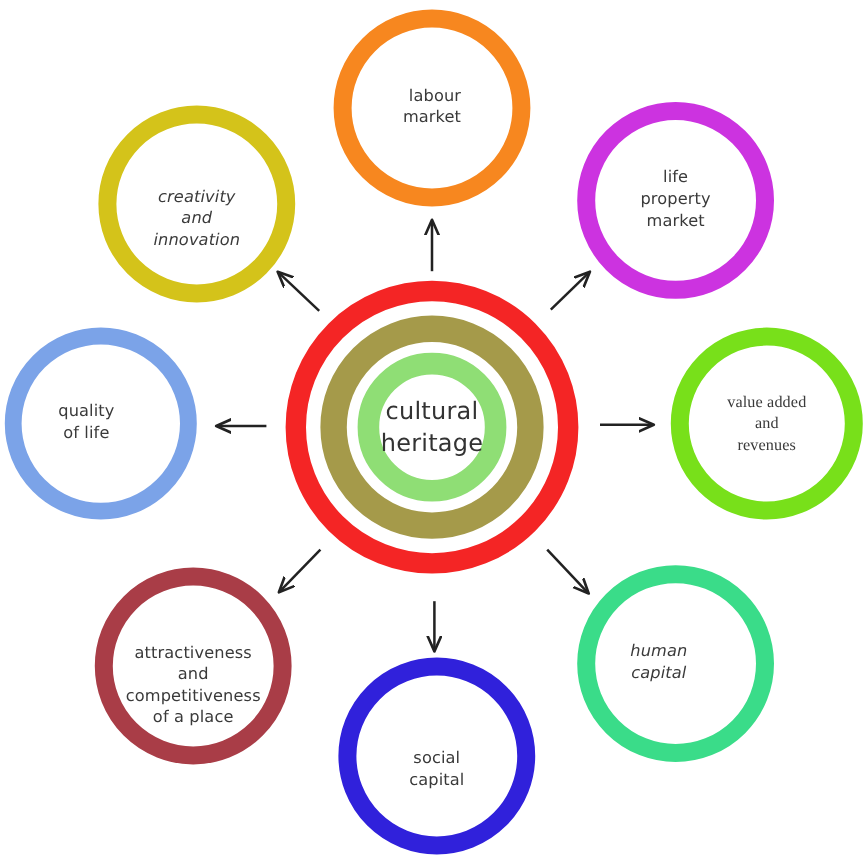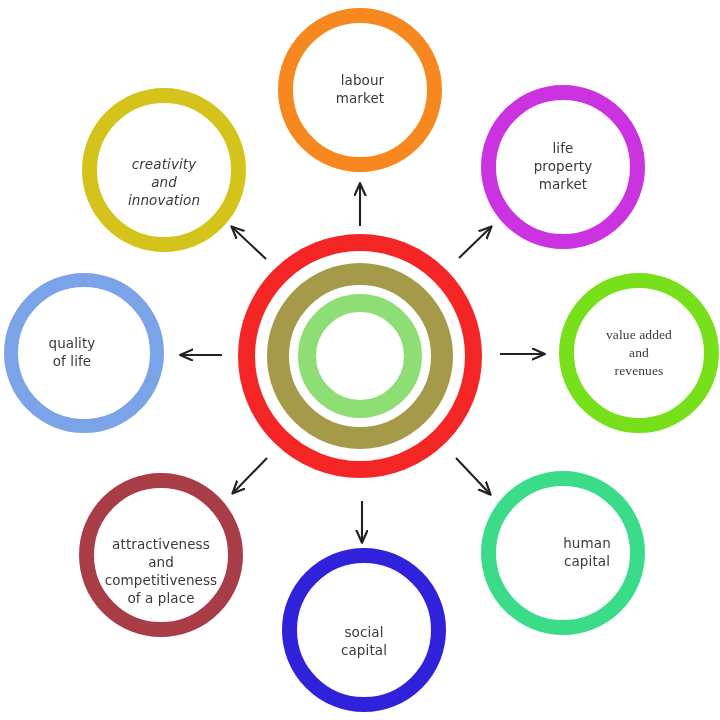--- a/index.html
+++ b/index.html
@@ -95,29 +95,31 @@
 
   <div id="labels-layer">
       <div class="node-label" style="left: 293px; top: 23px; width: 134px; height: 134px; text-align: right;">labour
 market</div>
       <div class="node-label" style="left: 496px; top: 100px; width: 134px; height: 134px;">life
 property
 market</div>
       <div class="node-label" style="left: 574px; top: 288px; width: 130px; height: 130px; font-family: Liberation Serif, serif;">value added
 and
 revenues</div>
-      <div class="node-label" style="left: 520px; top: 486px; width: 134px; height: 134px;">human
+      <div class="node-label" style="left: 482px; top: 486px; width: 134px; height: 134px; font-style: italic;">human
 capital</div>
       <div class="node-label" style="left: 297px; top: 575px; width: 134px; height: 134px;">social
 capital</div>
       <div class="node-label" style="left: 94px; top: 505px; width: 134px; height: 134px;">attractiveness
 and
 competitiveness
 of a place</div>
       <div class="node-label" style="left: 6px; top: 287px; width: 132px; height: 132px;">quality
 of life</div>
       <div class="node-label" style="left: 97px; top: 116px; width: 134px; height: 134px; font-style: italic;">creativity
 and
 innovation</div>
     </div>
 
+  <div class="center-label" id="center-label" style="left: 270px; top: 296px; width: 180px; height: 120px;">cultural
+heritage</div>
 
 </div>
 
 </body></html>

